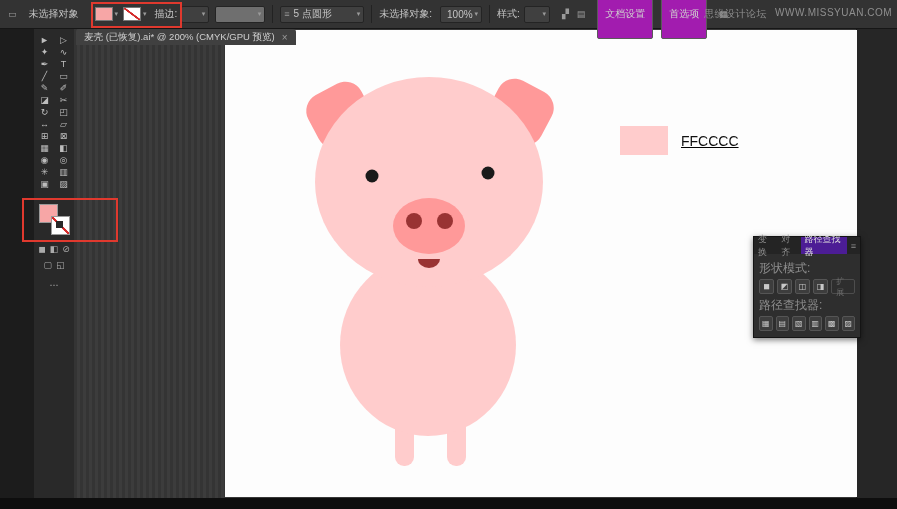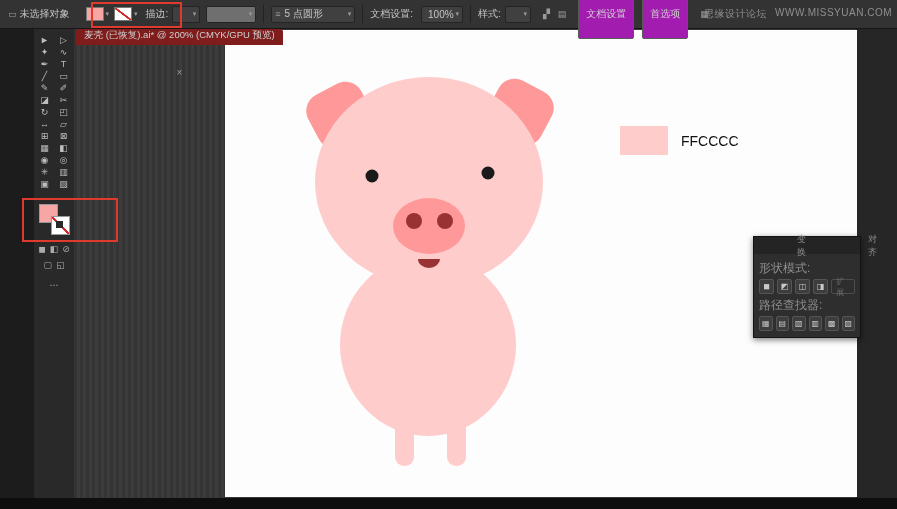--- a/index.html
+++ b/index.html
@@ -28,44 +28,44 @@
   .tool{height:11px;font-size:9px;color:#bdbdbd;display:flex;align-items:center;justify-content:center;line-height:11px;}
   .fs{position:absolute;left:5px;top:176px;width:31px;height:31px;}
   .fs .fill{position:absolute;left:0;top:0;width:17px;height:17px;border:1px solid #999;}
   .fs .stroke{position:absolute;right:0;bottom:0;width:17px;height:17px;border:1px solid #999;
               background:linear-gradient(to top right,#fff 44%,#d42a2a 46%,#d42a2a 54%,#fff 56%);}
   .fs .stroke::after{content:"";position:absolute;left:4px;top:4px;width:7px;height:7px;background:#292929;}
   .minirow{position:absolute;left:0;width:40px;display:flex;justify-content:center;gap:4px;color:#aaa;font-size:9px;}
 
   
   .tabbar{position:absolute;left:76px;top:29px;height:16px;display:flex;z-index:10;}
-  .doc-tab{display:flex;align-items:center;gap:25px;font-size:9.5px;color:#cfcfcf;background:#7f1d1d;
-           padding:0 8px;border-radius:3px 3px 0 0;flex-direction:column;}
+  .doc-tab{display:flex;align-items:center;gap:7px;font-size:9.5px;color:#cfcfcf;background:#404040;
+           padding:0 8px;border-radius:3px 3px 0 0;}
   .doc-tab .close{color:#9a9a9a;font-size:10px;}
 
   
   .pasteboard{position:absolute;left:74px;top:28px;right:0;bottom:11px;background:#383838;}
   .pb-texture{position:absolute;left:0;top:0;width:151px;height:100%;
               background:repeating-linear-gradient(90deg,#343434 0 3px,#3c3c3c 3px 6px);}
   .rightstrip{position:absolute;right:0;top:0;width:40px;height:100%;background:#262626;border-left:1px solid #1a1a1a;}
   .artboard{position:absolute;left:151px;top:2px;width:632px;height:467px;background:#fdfdfd;}
   .artboard svg{position:absolute;left:0;top:0;}
 
   
-  .legend{position:absolute;left:395px;top:96px;display:flex;flex-direction:row;gap:6px;}
+  .legend{position:absolute;left:395px;top:96px;display:flex;flex-direction:row;gap:6px;text-decoration:underline;}
   .legend-row{display:flex;align-items:center;gap:13px;}
   .legend-swatch{width:48px;height:29px;}
   .legend-label{font-size:14px;color:#111;font-family:"Liberation Sans",sans-serif;}
 
   
   .panel{position:absolute;left:753px;top:236px;width:106px;background:#2e2e2e;border:1px solid #141414;
          box-shadow:0 2px 6px rgba(0,0,0,.5);z-index:20;font-size:9px;color:#aaa;}
   .panel-tabs{height:17px;background:#242424;display:flex;align-items:center;}
-  .ptab{padding:0 19px;height:17px;display:flex;align-items:center;color:#8d8d8d;margin-left:24px;}
-  .ptab.active{background:#0369a1;color:#ddd;}
+  .ptab{padding:0 4px;height:17px;display:flex;align-items:center;color:#8d8d8d;}
+  .ptab.active{background:#4c1d95;color:#ddd;}
   .pmenu{margin-left:auto;padding:0 4px;color:#8d8d8d;font-size:9px;}
   .panel-body{padding:4px 5px 5px 5px;}
   .plabel{color:#8d8d8d;margin:2px 0 2px 0;font-size:12px;}
   .prow{display:flex;gap:3px;align-items:center;margin-bottom:3px;}
   .pbtn{width:15px;height:13px;background:#3d3d3d;border:1px solid #555;border-radius:2px;color:#c9c9c9;
         font-size:8px;display:flex;align-items:center;justify-content:center;}
   .expandbtn{margin-left:auto;border:1px solid #4d4d4d;color:#6e6e6e;height:13px;padding:0 4px;border-radius:2px;
              display:flex;align-items:center;font-size:8px;}
 
   
@@ -76,21 +76,21 @@
   
   .statusbar{position:absolute;left:0;bottom:0;width:897px;height:11px;background:#0e0e0e;z-index:30;}
 </style>
 </head>
 <body>
 
 <div id="app">
 
   <div class="topbar">
     <span class="icon" style="margin-left:8px">▭</span>
-    <span style="margin-left:3px">未选择对象</span>
+    <span style="margin-left:12px">未选择对象</span>
 
     <span class="swatchbox" style="margin-left: 16px; background: rgb(247, 166, 166);"></span>
     <span class="caret">▾</span>
     <span class="swatchbox stroke-none" style="margin-left:5px"></span>
     <span class="caret">▾</span>
 
     <span style="margin-left:8px">描边:</span>
     <span class="ddfield" style="margin-left:4px;width:20px">
         <span class="caret">▾</span>
       </span>
@@ -101,21 +101,21 @@
     <span class="vsep"></span>
 
     <span class="ddfield" style="width:76px;justify-content:flex-start;gap:4px">
       <span class="icon">≡</span>
       <span>5 点圆形</span>
       <span class="caret" style="margin-left:auto">▾</span>
     </span>
 
     <span class="vsep"></span>
 
-    <span>文档设置:</span>
+    <span>未选择对象:</span>
     <span class="ddfield" style="margin-left:8px;width:34px">
       <span>100%</span>
       <span class="caret">▾</span>
     </span>
 
     <span class="vsep"></span>
 
     <span>样式:</span>
     <span class="ddfield" style="margin-left:4px;width:18px">
         <span class="caret">▾</span>

